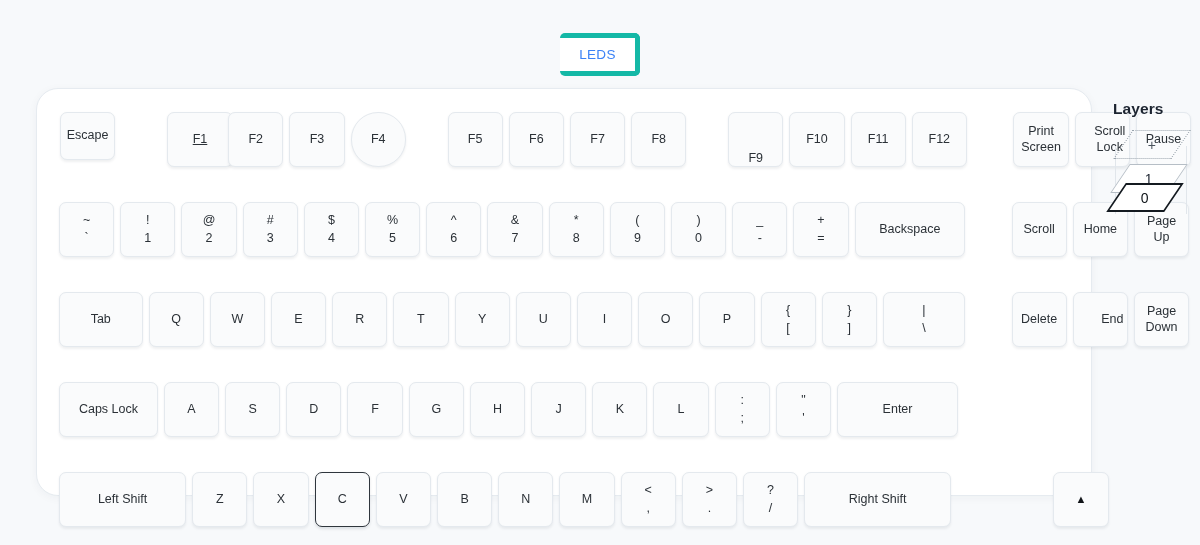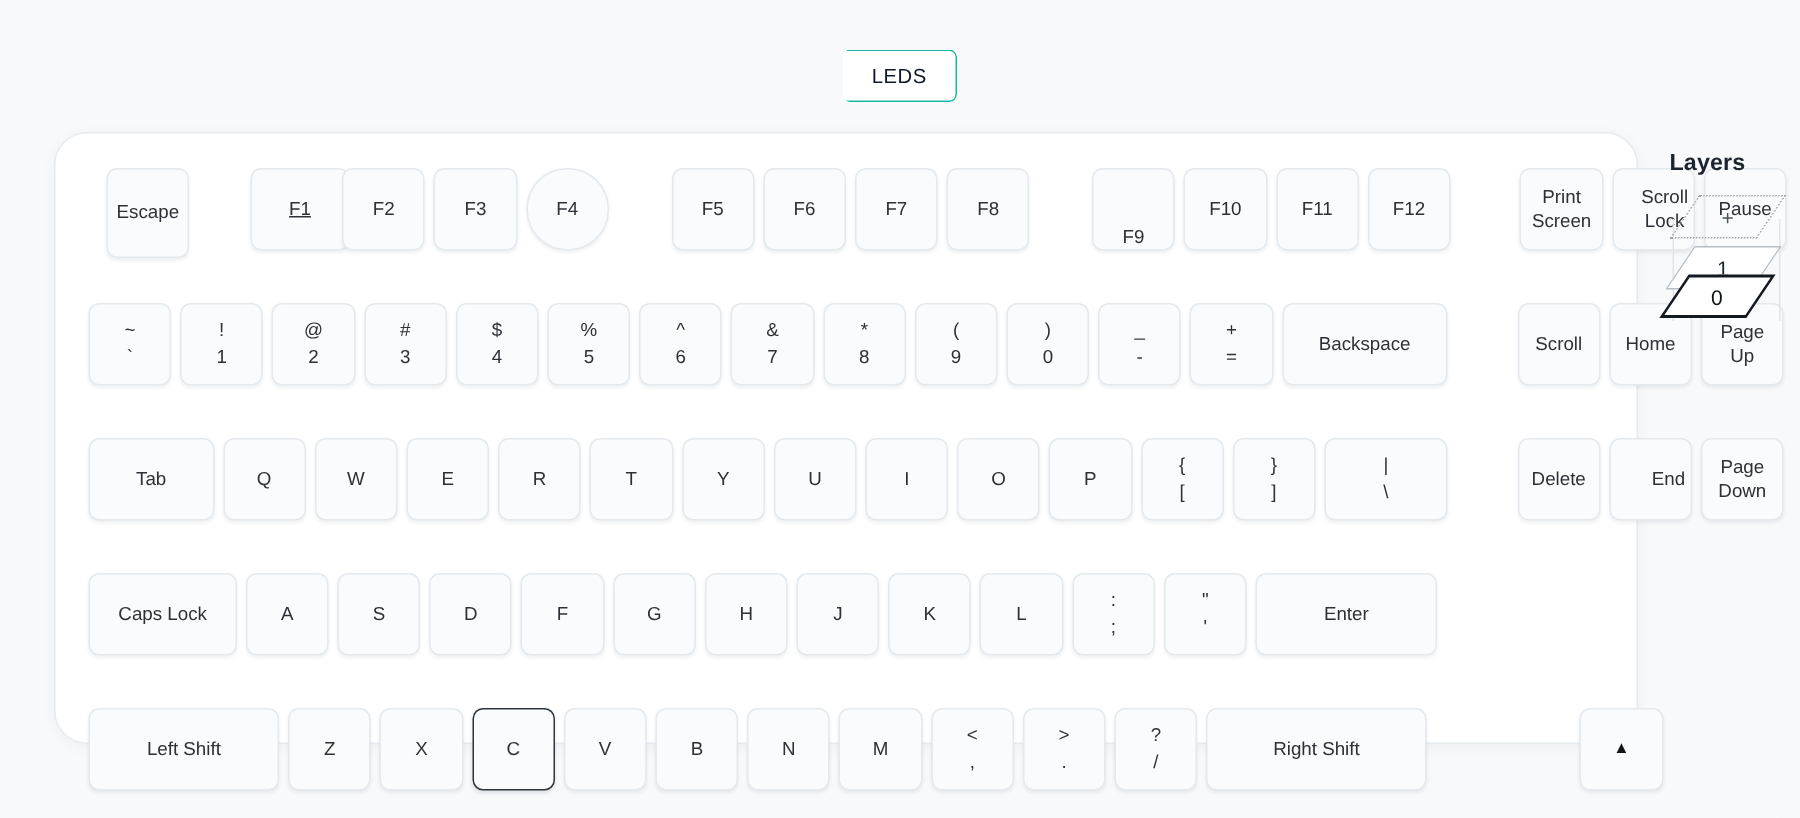--- a/index.html
+++ b/index.html
@@ -31,24 +31,24 @@
     align-items: stretch;
     border-radius: 5px;
     overflow: hidden;
   }
   .tab {
     padding: 10px 19px 9px;
     font-size: 13.5px;
     letter-spacing: 0.35px;
     line-height: 1;
     background: #ffffff;
-    border: 1px solid #14b8a6;
+    border: 5px solid #14b8a6;
     cursor: pointer;
     user-select: none;
-    color: #0f172a;
+    color: #3b82f6;
   }
   .tab:first-child { border-radius: 5px 0 0 5px; }
   .tab:last-child  { border-radius: 0 5px 5px 0; border-left: none; }
   .tab.active {
     border: 1.6px solid #24292e;
     border-radius: 5px;
     color: #24292e;
     z-index: 2;
     position: relative;
   }
@@ -196,21 +196,21 @@
 
 <div class="tabbar">
   <div class="tabgroup">
     <div class="tab">LEDS</div>
   </div>
 </div>
 
 <div class="kb-panel">
   <div class="kb-inner" id="kb-inner">
       <div class="krow" style="position: absolute; top: 0px; left: 0px;">
-        <div class="key" style="position: absolute; left: 12px; top: 0px; width: 55.2px; height: 60px; align-items: center;"><span class="lbl">Escape</span></div>
+        <div class="key" style="position: absolute; left: 1px; top: 0px; width: 55.2px; height: 48px; align-items: center;"><span class="lbl">Escape</span></div>
         <div class="key" style="position: absolute; left: 108px; top: 0px; width: 66px; height: 55.2px; text-decoration: underline;"><span class="lbl">F1</span></div>
         <div class="key" style="position: absolute; left: 169.2px; top: 0px; width: 55.2px; height: 55.2px;"><span class="lbl">F2</span></div>
         <div class="key" style="position: absolute; left: 230.4px; top: 0px; width: 55.2px; height: 55.2px;"><span class="lbl">F3</span></div>
         <div class="key" style="position: absolute; left: 291.6px; top: 0px; width: 55.2px; height: 55px; border-radius: 27px;"><span class="lbl">F4</span></div>
         <div class="key" style="position: absolute; left: 388.56px; top: 0px; width: 55.2px; height: 55.2px;"><span class="lbl">F5</span></div>
         <div class="key" style="position: absolute; left: 449.76px; top: 0px; width: 55.2px; height: 55.2px;"><span class="lbl">F6</span></div>
         <div class="key" style="position: absolute; left: 510.96px; top: 0px; width: 55.2px; height: 55.2px;"><span class="lbl">F7</span></div>
         <div class="key" style="position: absolute; left: 572.16px; top: 0px; width: 55.2px; height: 55.2px;"><span class="lbl">F8</span></div>
         <div class="key" style="position: absolute; left: 669.12px; top: 0px; width: 55.2px; height: 55.2px; justify-content: flex-end;"><span class="lbl">F9</span></div>
         <div class="key" style="position: absolute; left: 730.32px; top: 0px; width: 55.2px; height: 55.2px;"><span class="lbl">F10</span></div>

